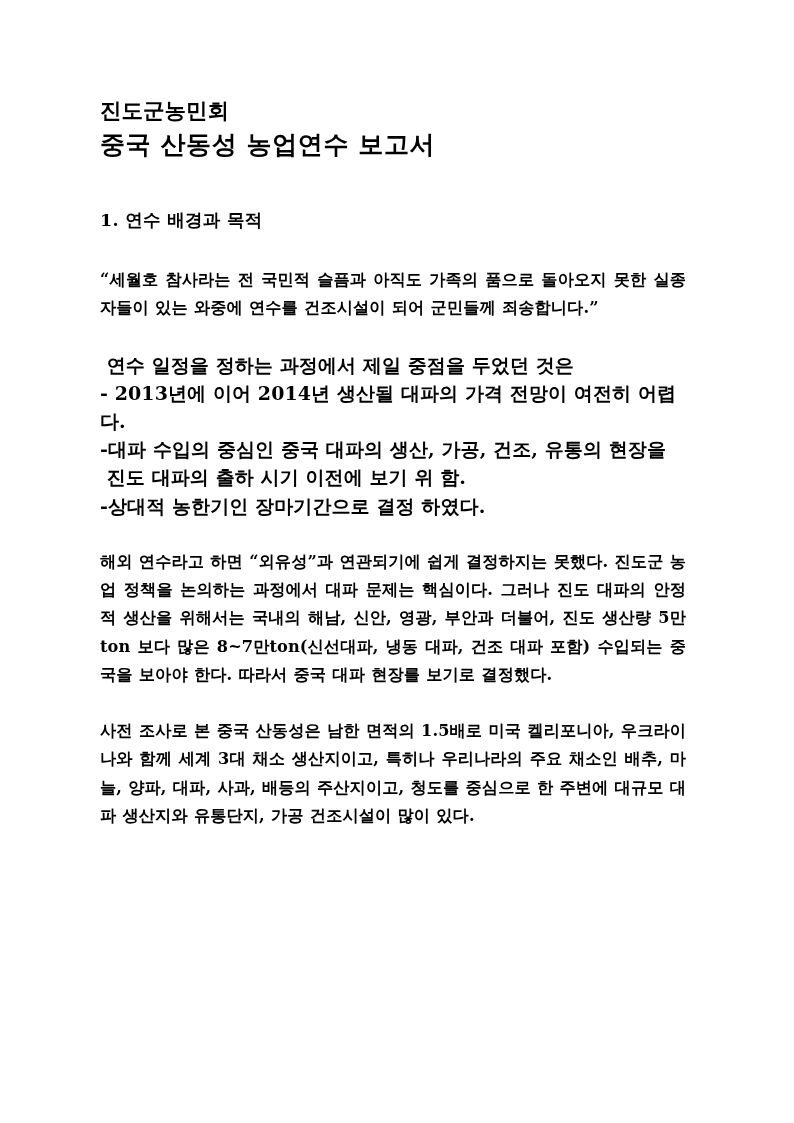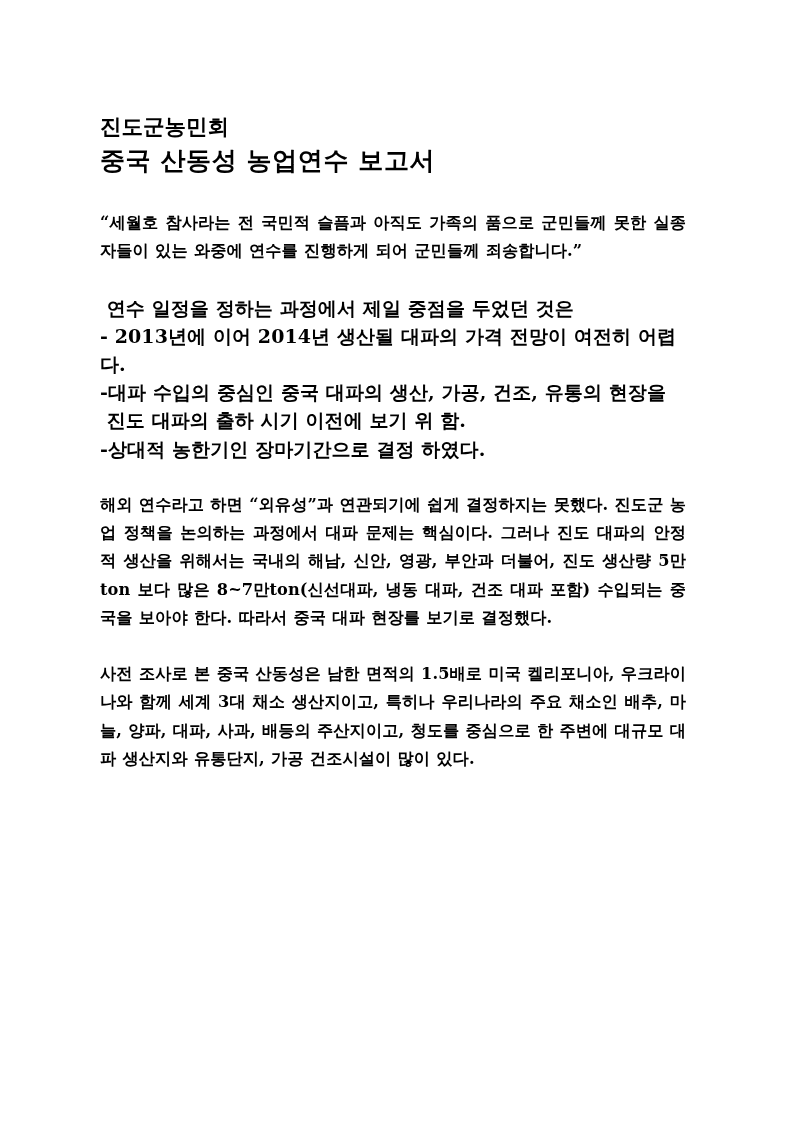--- a/index.html
+++ b/index.html
@@ -23,21 +23,21 @@
     left: 0;
     top: 0;
     width: 794px;
     height: 1123px;
     background: #ffffff;
   }
 
   .content {
     position: absolute;
     left: 100px;
-    top: 112px;
+    top: 96px;
     width: 586px;
   }
 
   
   .doc-title {
     font-size: 21.5px;
     font-weight: bold;
     line-height: 30px;
     letter-spacing: 0px;
     white-space: pre;
@@ -89,22 +89,23 @@
 </head>
 <body>
 
 <div class="page">
   <div class="content">
 
     <div class="doc-title">진도군농민회</div>
 
     <div class="doc-title-line2">중국 산동성 농업연수 보고서</div>
 
+    <div class="section-heading">1. 연수 배경과 목적</div>
 
-    <p class="para first-body">“세월호 참사라는 전 국민적 슬픔과 아직도 가족의 품으로 군민들께 못한 실종자들이 있는 와중에 연수를 진행하게 되어 군민들께 죄송합니다.”</p>
+    <p class="para first-body">“세월호 참사라는 전 국민적 슬픔과 아직도 가족의 품으로 돌아오지 못한 실종자들이 있는 와중에 연수를 건조시설이 되어 군민들께 죄송합니다.”</p>
 
     <div class="lines gap"> 연수 일정을 정하는 과정에서 제일 중점을 두었던 것은
 - 2013년에 이어 2014년 생산될 대파의 가격 전망이 여전히 어렵다.
 -대파 수입의 중심인 중국 대파의 생산, 가공, 건조, 유통의 현장을
  진도 대파의 출하 시기 이전에 보기 위 함.
 -상대적 농한기인 장마기간으로 결정 하였다.</div>
 
 
     <p class="para gap">해외 연수라고 하면 “외유성”과 연관되기에 쉽게 결정하지는 못했다. 진도군 농업 정책을 논의하는 과정에서 대파 문제는 핵심이다. 그러나 진도 대파의 안정적 생산을 위해서는 국내의 해남, 신안, 영광, 부안과 더불어, 진도 생산량 5만ton 보다 많은 8~7만ton(신선대파, 냉동 대파, 건조 대파 포함) 수입되는 중국을 보아야 한다. 따라서 중국 대파 현장를 보기로 결정했다.</p>
 

